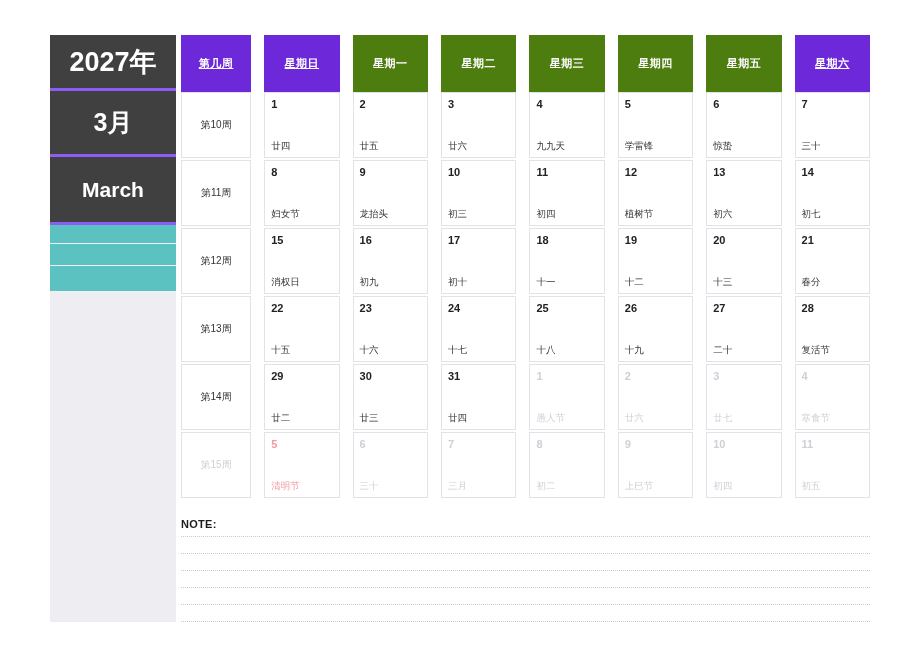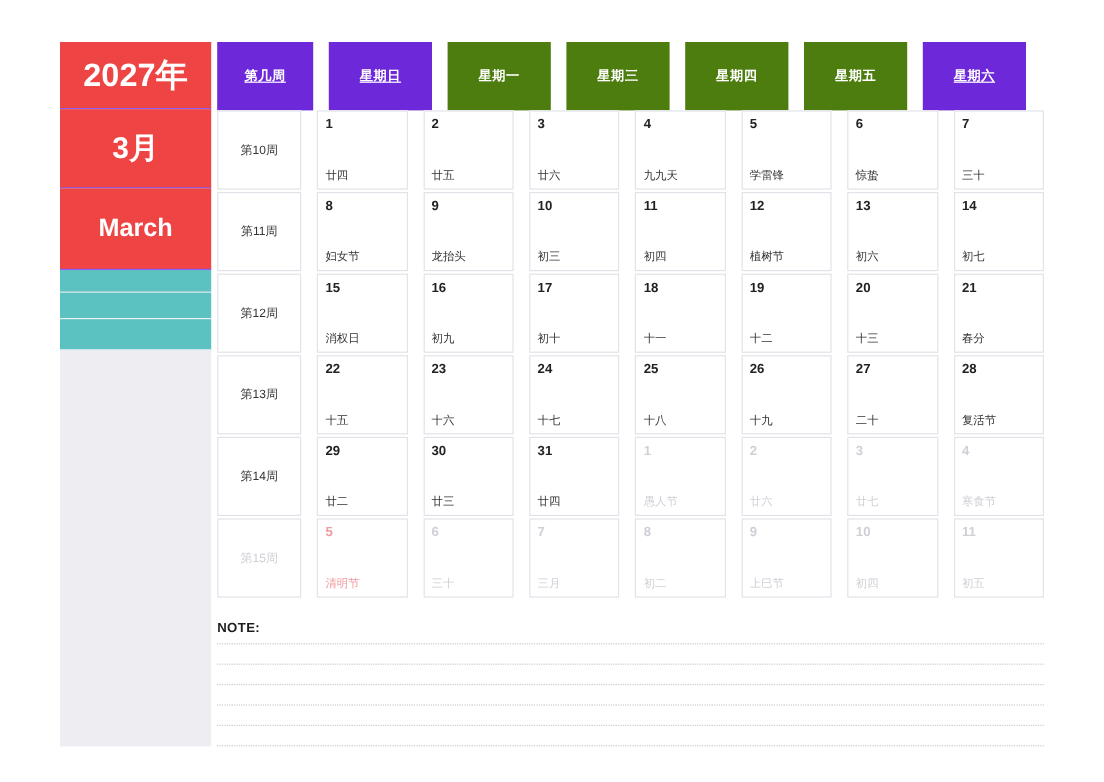--- a/index.html
+++ b/index.html
@@ -19,27 +19,27 @@
   #sidebar {
     position: absolute;
     left: 50px;
     top: 35px;
     width: 126px;
     height: 587px;
     display: flex;
     flex-direction: column;
   }
   .side-title {
-    background: #ef4444;
+    background: #404040;
     color: #ffffff;
     display: flex;
     align-items: center;
     justify-content: center;
     font-weight: bold;
-    border-bottom: 1px solid #8b5cf6;
+    border-bottom: 3px solid #8b5cf6;
     box-sizing: border-box;
   }
   #side-year   { height: 56px;  font-size: 27px; }
   #side-month  { height: 66px;  font-size: 25px; }
   #side-month-en { height: 68px; font-size: 21px; }
   .side-filler {
     background: #5cc1c1;
     border-bottom: 1px solid #eef0f5;
     box-sizing: border-box;
   }
@@ -154,20 +154,21 @@
   <div class="side-filler" id="side-fill-3"></div>
   <div id="side-rest"></div>
 </div>
 
 <div id="calendar">
 
   <div class="cal-row" id="header-row">
     <div class="cal-cell col-week hdr-dark">第几周</div>
     <div class="cal-cell col-day hdr-dark">星期日</div>
     <div class="cal-cell col-day hdr-light">星期一</div>
+    <div class="cal-cell col-day hdr-light">星期二</div>
     <div class="cal-cell col-day hdr-light">星期三</div>
     <div class="cal-cell col-day hdr-light">星期四</div>
     <div class="cal-cell col-day hdr-light">星期五</div>
     <div class="cal-cell col-day hdr-dark">星期六</div>
   </div>
 
   <div id="weeks-container">
       <div class="cal-row body-row">
         <div class="cal-cell col-week weeknum">第10周</div>
         <div class="cal-cell col-day">

